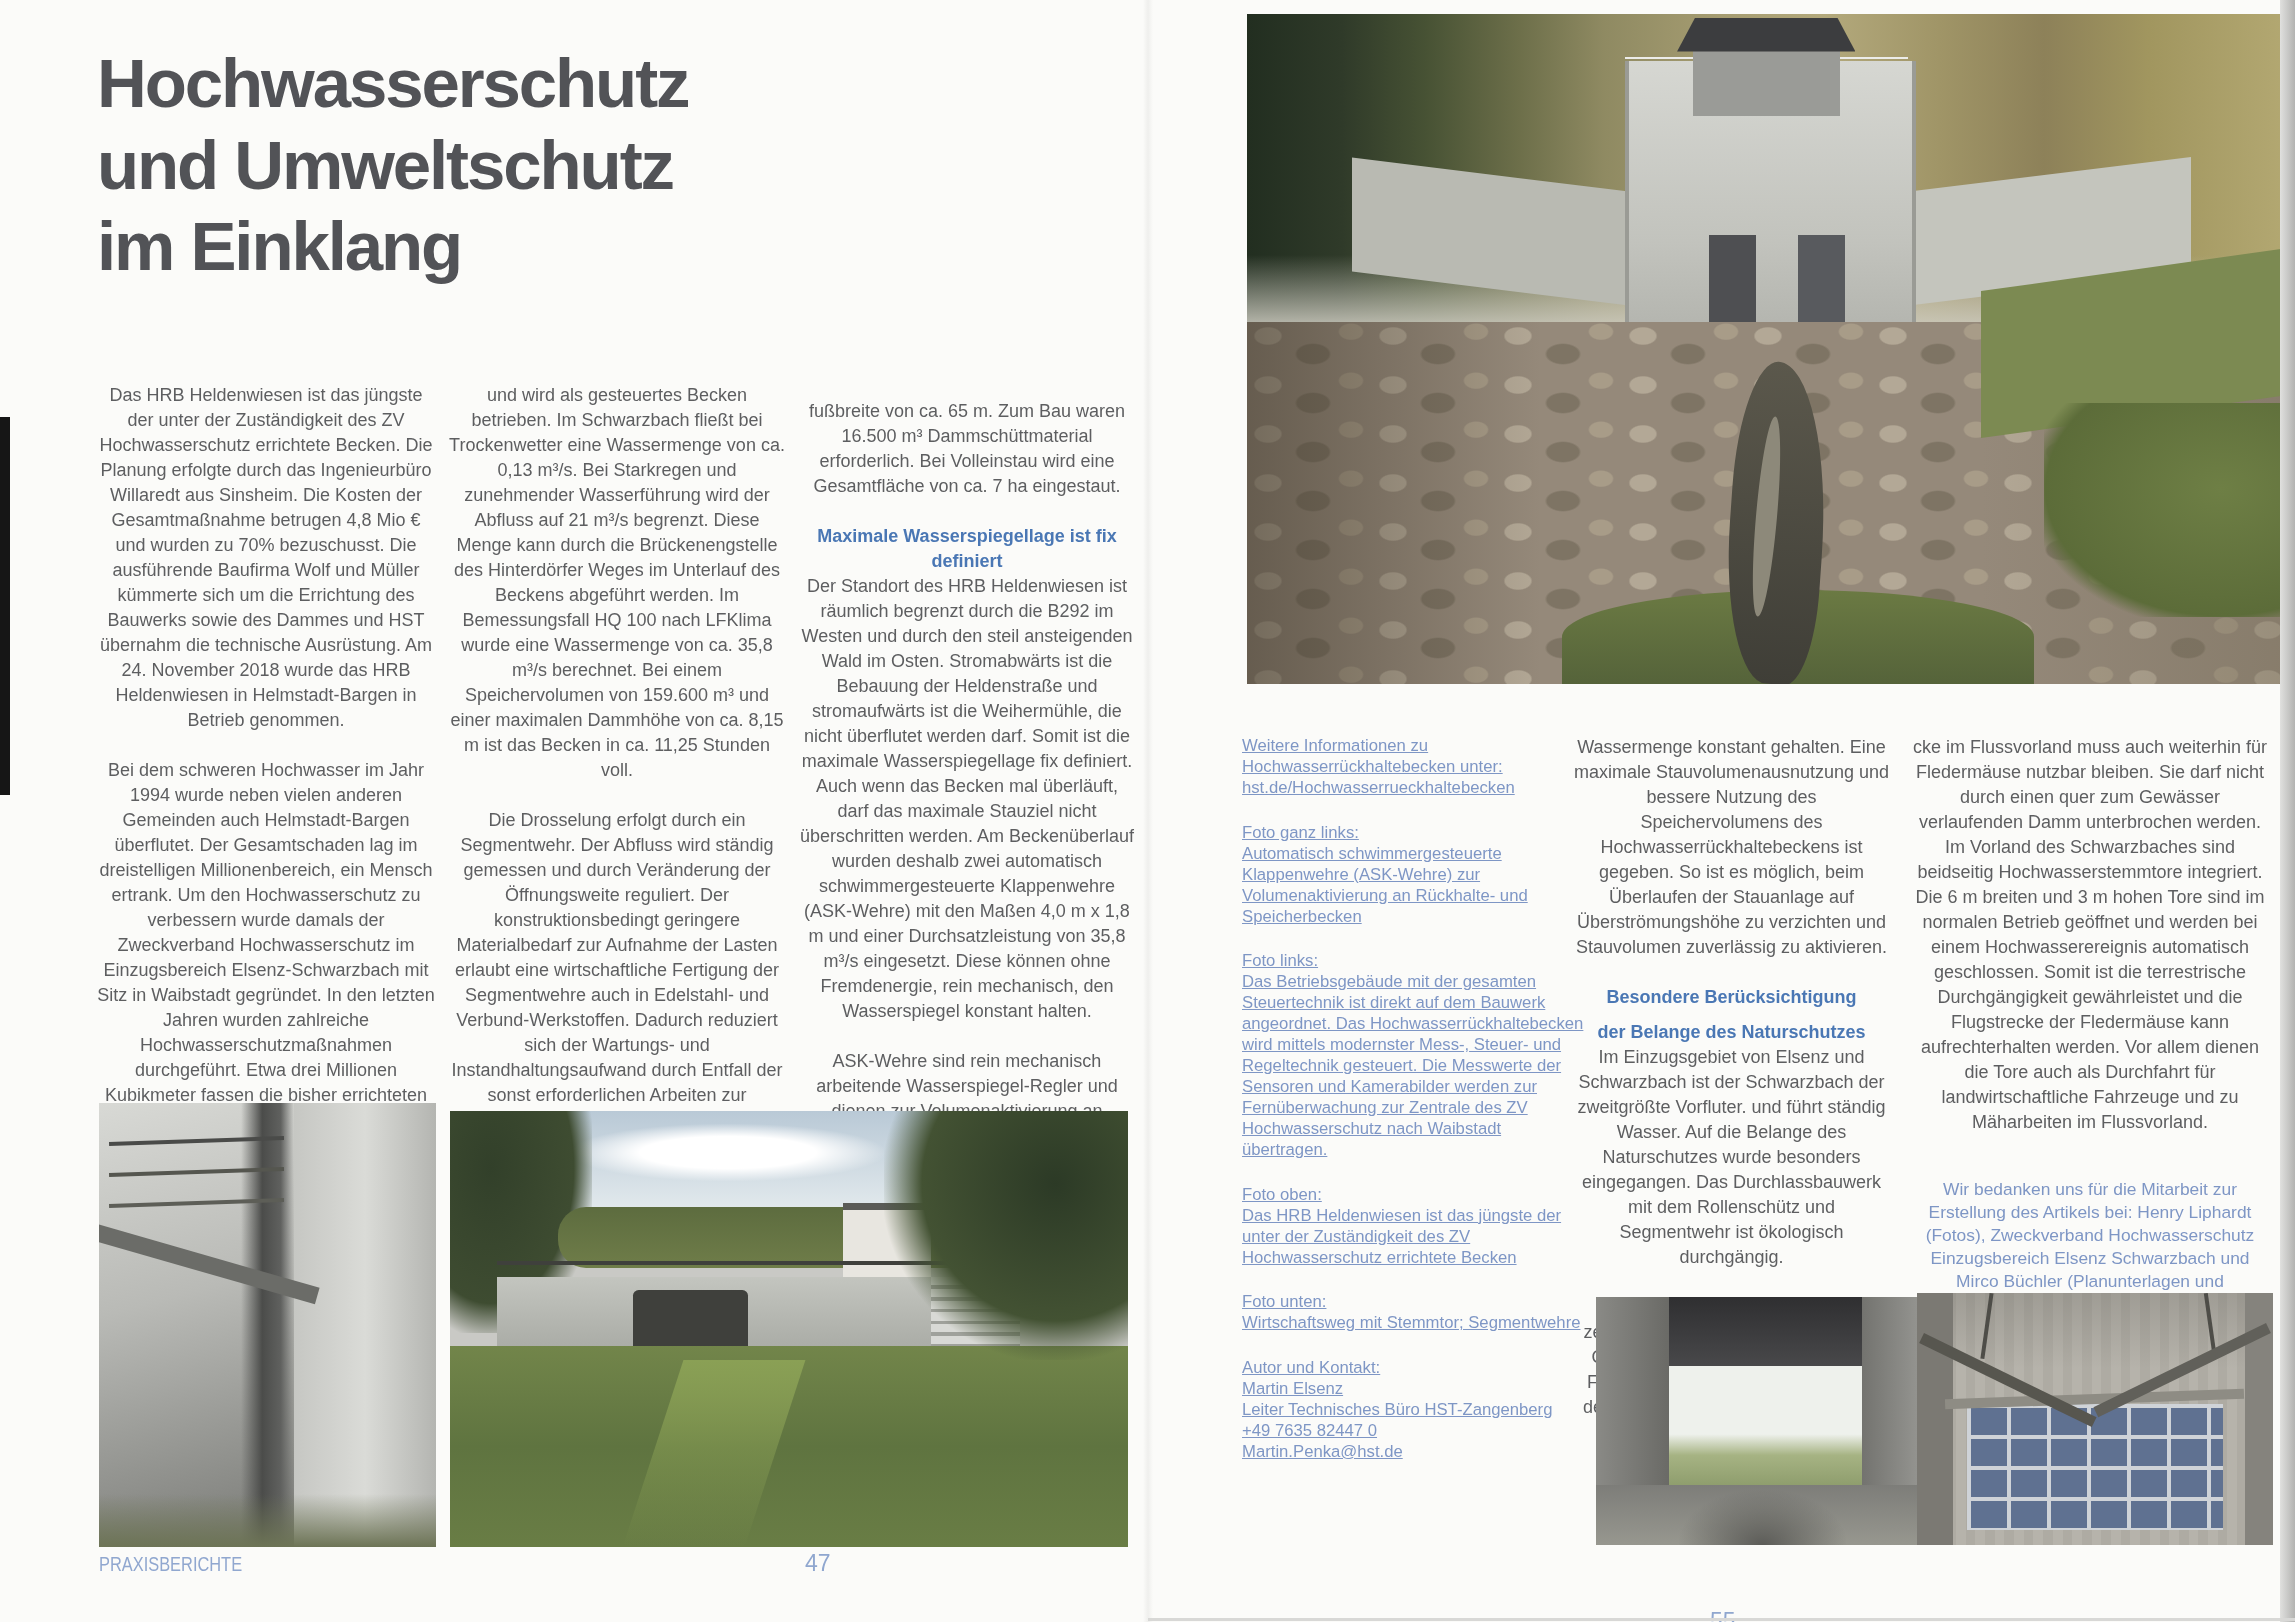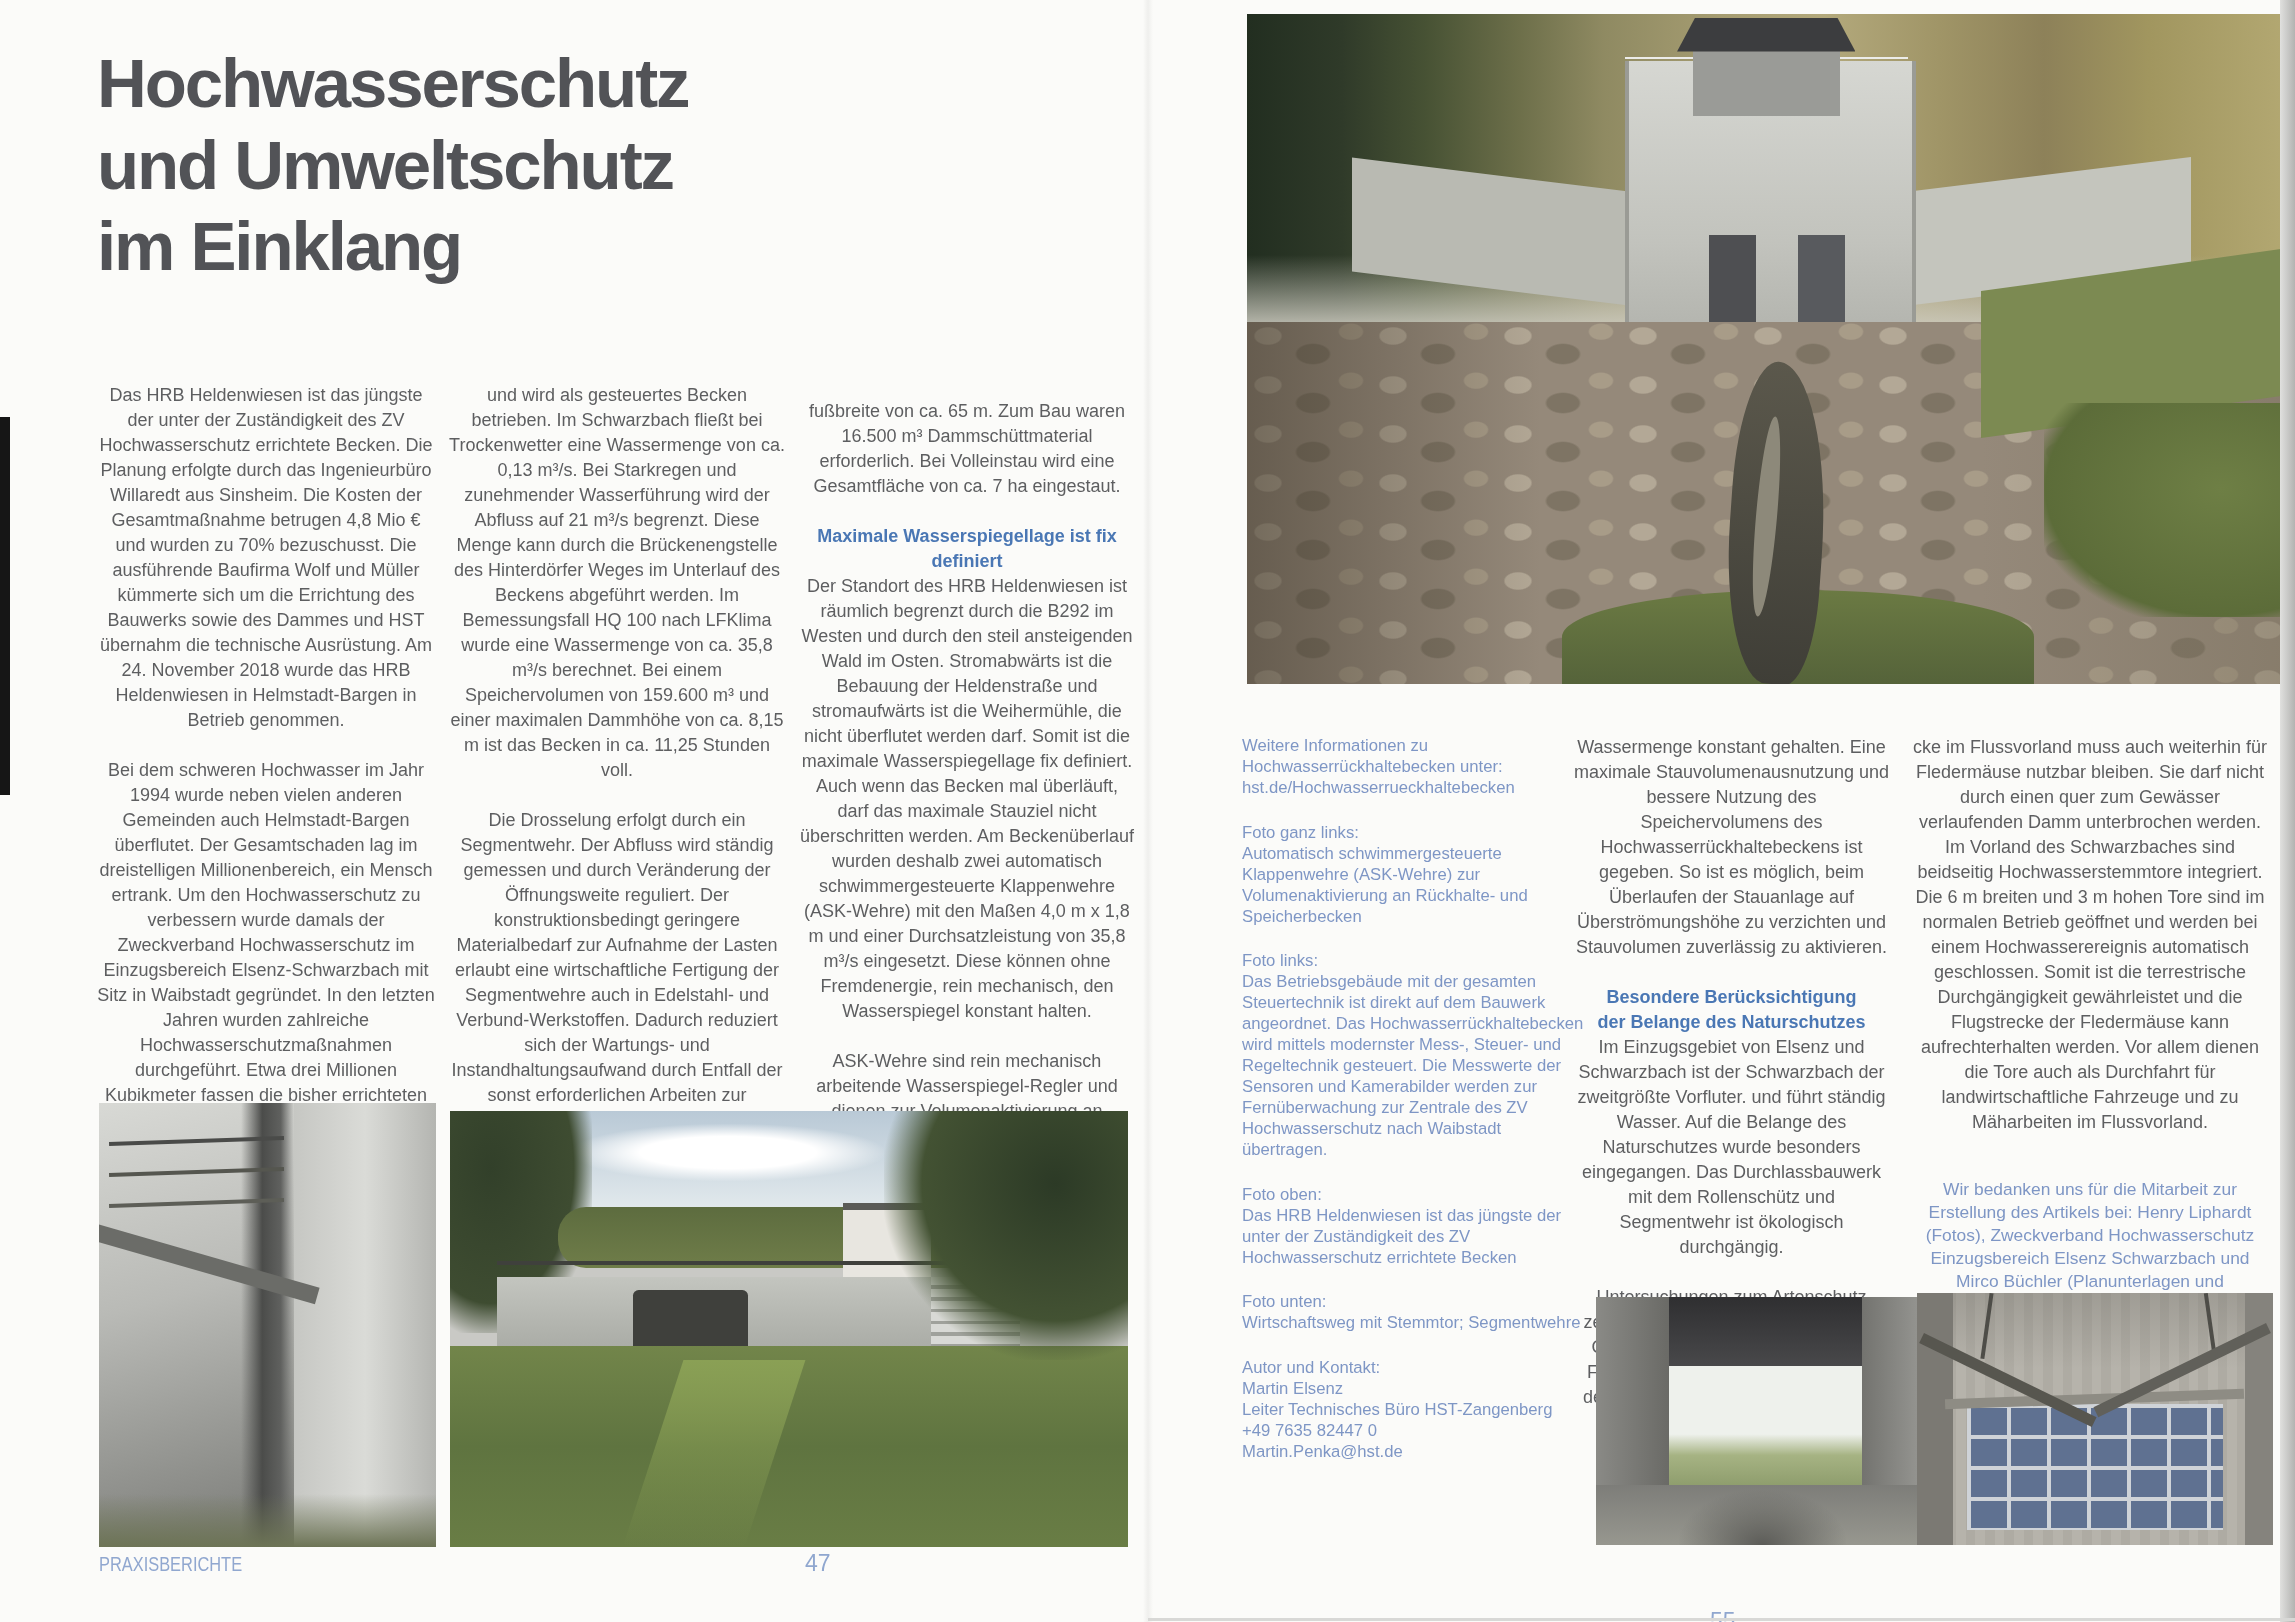--- a/index.html
+++ b/index.html
@@ -14,21 +14,21 @@
     letter-spacing:-2.1px;color:#525357;line-height:1;white-space:nowrap;}
   .subtitle{position:absolute;left:97px;top:318px;font-size:26px;font-weight:bold;
     color:#4a77b4;white-space:nowrap;}
   .bodycol{position:absolute;top:383px;font-size:18px;line-height:25px;
     text-align:justify;color:#5d5e60;}
   .bodycol p{margin:0 0 25px 0;text-align:center;}
   .bodycol p:last-child{margin-bottom:0;}
   .incol-heading{color:#4a77b4;font-weight:bold;text-align:left;}
   .caption-col{position:absolute;left:1241px;top:735px;width:347px;
     font-size:16.7px;line-height:21px;color:#7e96c5;text-align:left;}
-  .caption-block{margin-bottom:23.6px;}
+  .caption-block{margin-bottom:23.6px;text-decoration:underline;}
   .caption-block div{margin:0;}
   .credits{color:#7e96c5;text-align:left;}
   .footer-label{position:absolute;left:99px;top:1553px;font-size:20px;color:#90a7cf;
     letter-spacing:0;transform:scaleX(.82);transform-origin:left center;}
   .pagenum{position:absolute;font-size:23px;color:#90a7cf;}
 
   
   .photo{position:absolute;overflow:hidden;background:#c9c9c5;}
   .photo > div{position:absolute;}
 
@@ -227,21 +227,21 @@
         <div>Martin Elsenz</div>
         <div>Leiter Technisches Büro HST-Zangenberg</div>
         <div>+49 7635 82447 0</div>
         <div>Martin.Penka@hst.de</div>
       </div>
     </div>
 
     <div class="bodycol" style="left:423px;top:735px;width:321px;">
       <p>Wassermenge konstant gehalten. Eine maximale Stauvolumenausnutzung und bessere Nutzung des Speichervolumens des Hochwasserrückhaltebeckens ist gegeben. So ist es möglich, beim Überlaufen der Stauanlage auf Überströmungshöhe zu verzichten und Stauvolumen zuverlässig zu aktivieren.</p>
       <p class="incol-heading" style="margin-bottom:0;">Besondere Berücksichtigung</p>
-      <p class="incol-heading" style="margin-bottom:0;">der Belange des Naturschutzes</p>
+      <p class="incol-heading" style="margin-bottom:0;margin-top:10px;">der Belange des Naturschutzes</p>
       <p>Im Einzugsgebiet von Elsenz und Schwarzbach ist der Schwarzbach der zweitgrößte Vorfluter. und führt ständig Wasser. Auf die Belange des Naturschutzes wurde besonders eingegangen. Das Durchlassbauwerk mit dem Rollenschütz und Segmentwehr ist ökologisch durchgängig.</p>
       <p>Untersuchungen zum Artenschutz zeigten, dass das Schwarzbachtal im Oberlauf des Beckenstandortes als Flugstrecke zwischen dem Nest und den Jagdgebieten von Fledermäusen stark genutzt wird. Die Flugstre-</p>
     </div>
 
     <div class="bodycol" style="left:760px;top:735px;width:364px;">
       <p>cke im Flussvorland muss auch weiterhin für Fledermäuse nutzbar bleiben. Sie darf nicht durch einen quer zum Gewässer verlaufenden Damm unterbrochen werden. Im Vorland des Schwarzbaches sind beidseitig Hochwasserstemmtore integriert. Die 6 m breiten und 3 m hohen Tore sind im normalen Betrieb geöffnet und werden bei einem Hochwasserereignis automatisch geschlossen. Somit ist die terrestrische Durchgängigkeit gewährleistet und die Flugstrecke der Fledermäuse kann aufrechterhalten werden. Vor allem dienen die Tore auch als Durchfahrt für landwirtschaftliche Fahrzeuge und zu Mäharbeiten im Flussvorland.</p>
       <p class="credits" style="margin-top:43px;font-size:17.4px;line-height:23px;">Wir bedanken uns für die Mitarbeit zur Erstellung des Artikels bei: Henry Liphardt (Fotos), Zweckverband Hochwasserschutz Einzugsbereich Elsenz Schwarzbach und Mirco Büchler (Planunterlagen und Berechnungen), Willaredt Ingenieure PartG mbB</p>
     </div>
 
     <div class="photo" style="left:448px;top:1297px;width:333px;height:248px;">

